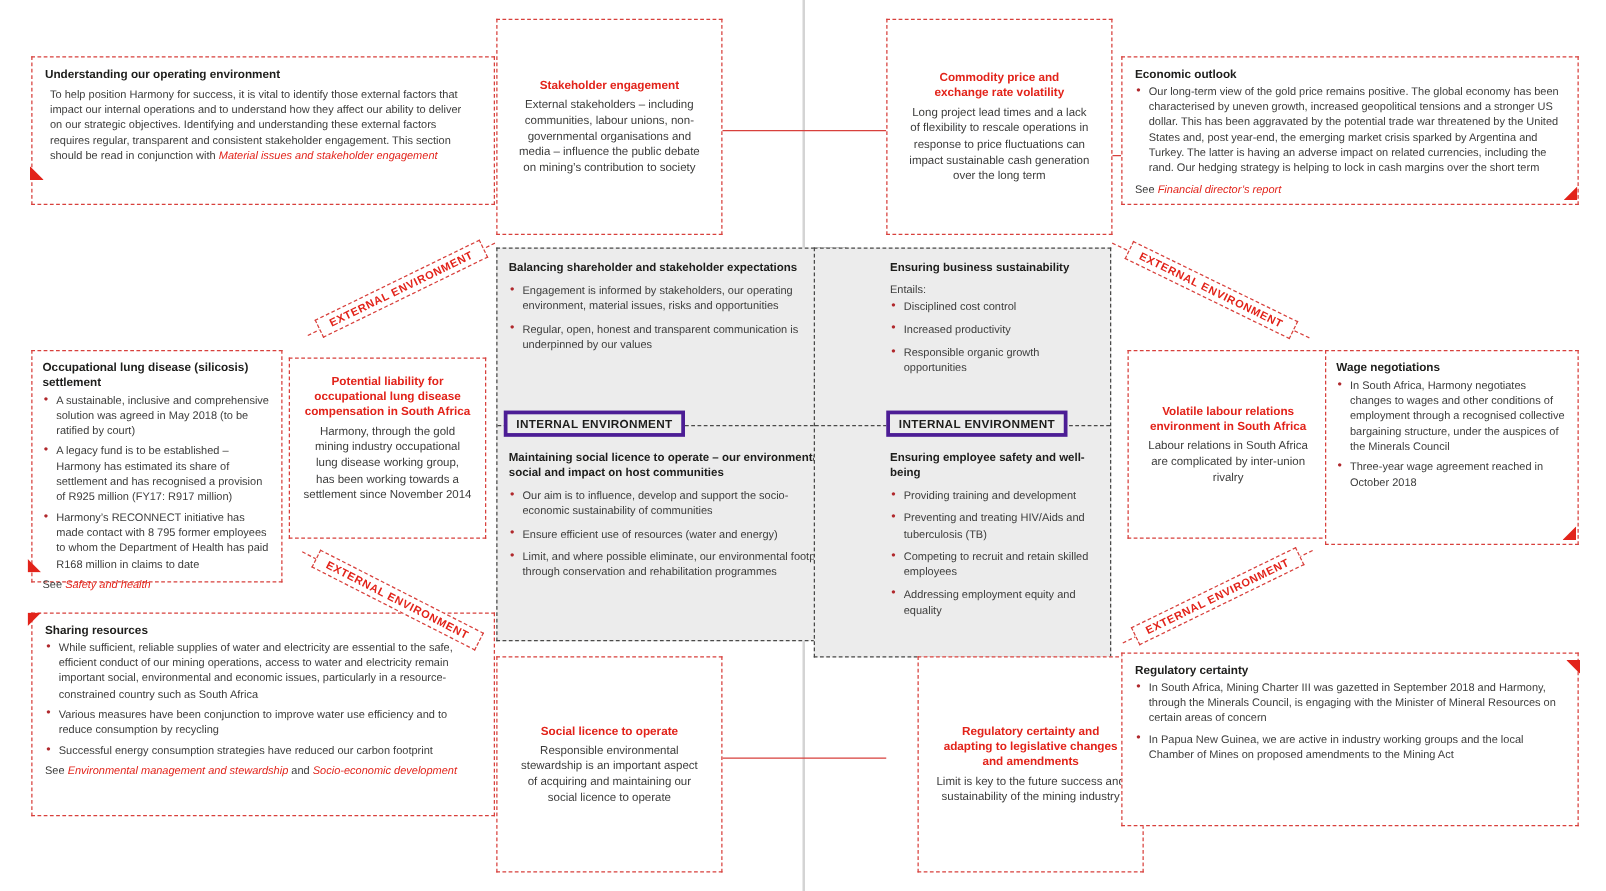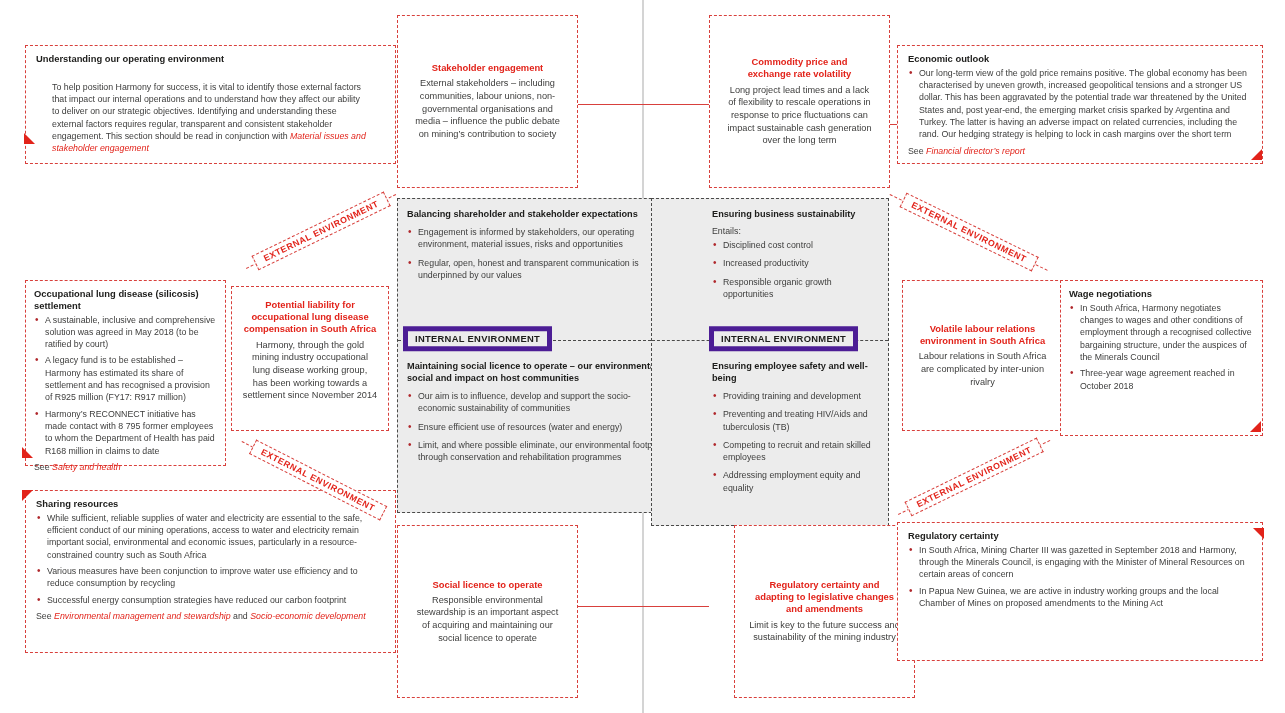--- a/index.html
+++ b/index.html
@@ -5,21 +5,21 @@
   html,body{margin:0;padding:0;background:#ffffff;}
   .canvas{position:relative;width:1285px;height:713px;background:#ffffff;
           font-family:"Liberation Sans",sans-serif;color:#3d3d3c;overflow:hidden;}
 
   .gutter{position:absolute;top:0;width:2px;height:713px;background:#d4d4d4;}
 
   
   .outer-block{position:absolute;box-sizing:border-box;border:1px dashed #d8403c;
                background:#fff;padding:7px 10px;}
   .outer-block h3{margin:0 0 2px;font-size:9.4px;font-weight:700;color:#1d1d1b;line-height:1.25;}
-  .body-text{font-size:8.8px;line-height:1.4;color:#3d3d3c;margin:16px;}
+  .body-text{font-size:8.8px;line-height:1.4;color:#3d3d3c;margin:4px;}
   .ref-link{color:#e2231a;font-style:italic;}
   .see-line{font-size:8.8px;line-height:1.4;margin-top:3px;color:#3d3d3c;}
 
   ul.bullets{margin:2px 0 0;padding:0;list-style:none;}
   ul.bullets li{position:relative;padding-left:11px;margin:0 0 4px;
                 font-size:8.8px;line-height:1.4;color:#3d3d3c;}
   ul.bullets li::before{content:"\2022";position:absolute;left:1px;top:-1px;color:#b0282c;font-size:10px;}
 
   
   .red-box{position:absolute;box-sizing:border-box;border:1px dashed #d8403c;background:#fff;
@@ -30,21 +30,21 @@
   .rb-body{font-size:9.2px;line-height:1.38;color:#3d3d3c;margin:0;white-space:pre-line;}
 
   
   .gray-panel{position:absolute;box-sizing:border-box;background:#ececec;border:1px dashed #4a4a49;}
   .panel-section{position:absolute;left:0;right:0;padding:10px 9px 0;box-sizing:border-box;}
   .panel-section h4{margin:0 0 5px;font-size:9.2px;font-weight:700;color:#1d1d1b;line-height:1.3;}
   .panel-section .entails{margin:0 0 3px;font-size:8.8px;}
   .panel-section ul.bullets li{margin-bottom:6px;}
   .indent{padding-left:60px;}
   .int-line{position:absolute;left:0;right:0;border-top:1px dashed #4a4a49;}
-  .int-label{position:absolute;transform:translateY(-55%);background:#ececec;border:5px solid #4c1d95;
+  .int-label{position:absolute;transform:translateY(-55%);background:#ececec;border:3px solid #4c1d95;
              font-weight:700;font-size:9.4px;letter-spacing:0.3px;padding:2px 7px;color:#1d1d1b;white-space:nowrap;}
 
   
   .diag{position:absolute;border-top:1px dashed #d8403c;transform-origin:left top;height:0;}
   .ext-label{position:absolute;color:#e2231a;font-weight:700;font-size:8.8px;letter-spacing:0.6px;
              border:1px dashed #d8403c;background:#fff;padding:2px 9px;white-space:nowrap;
              transform:translate(-50%,-50%) rotate(var(--r));}
 
   .connector{position:absolute;height:1px;background:#d8403c;}
 

